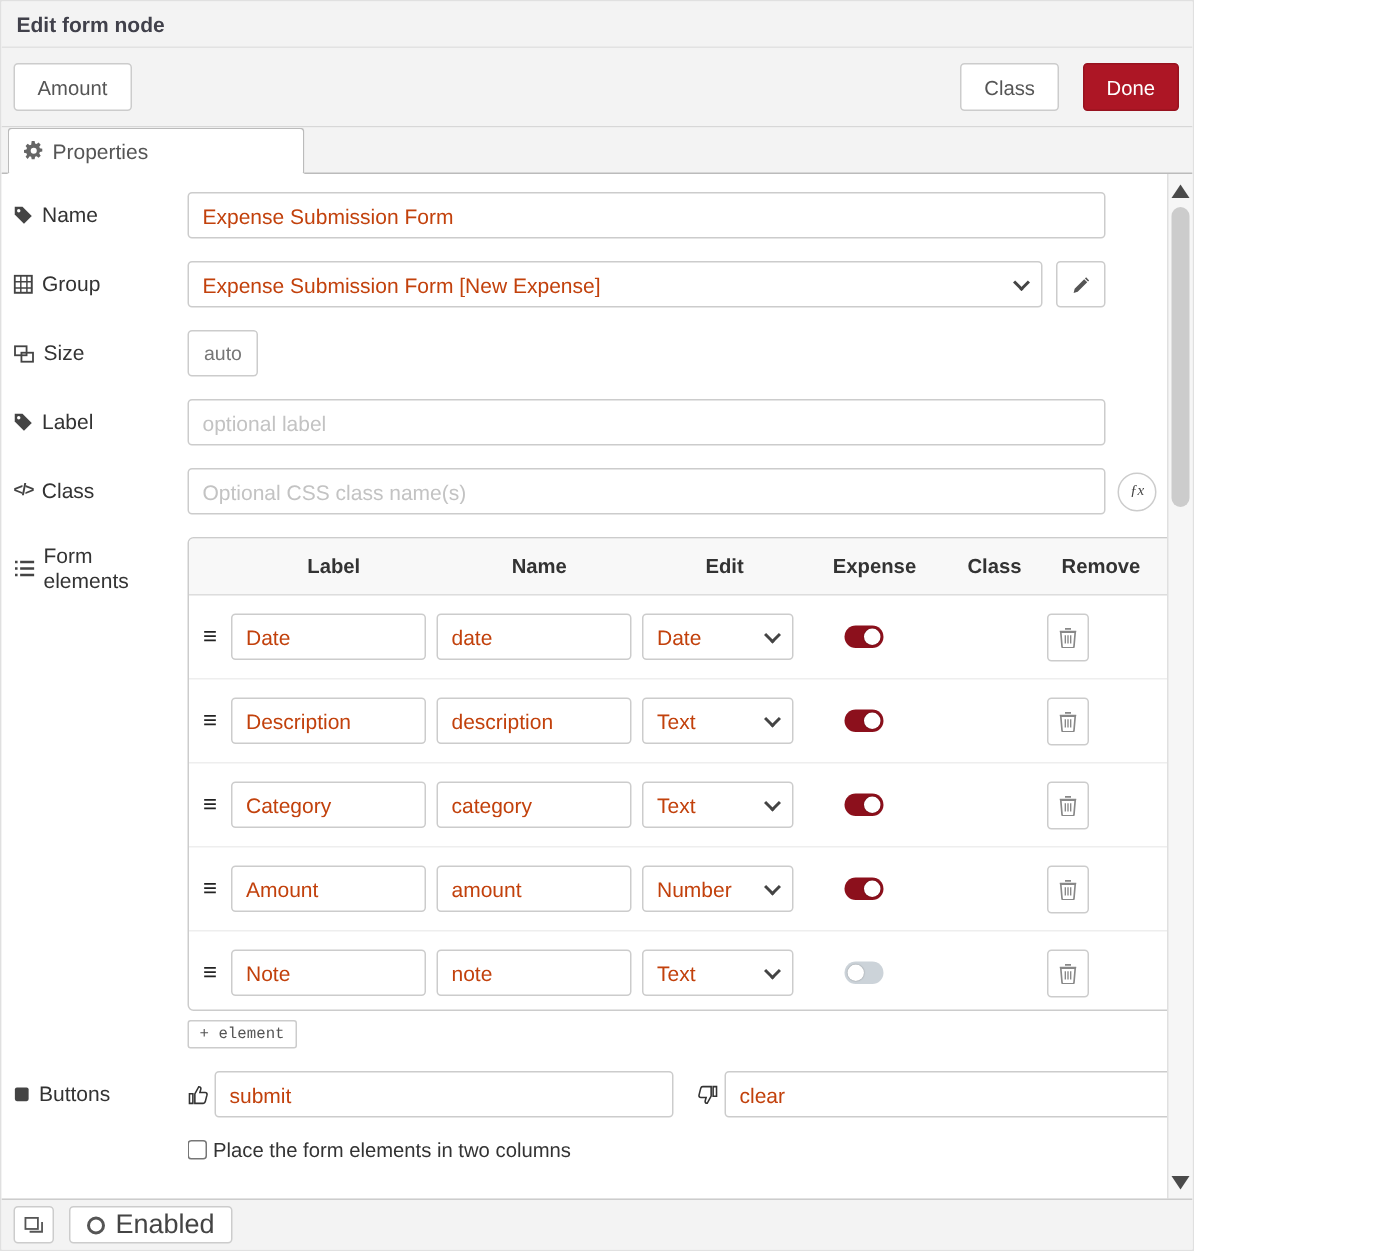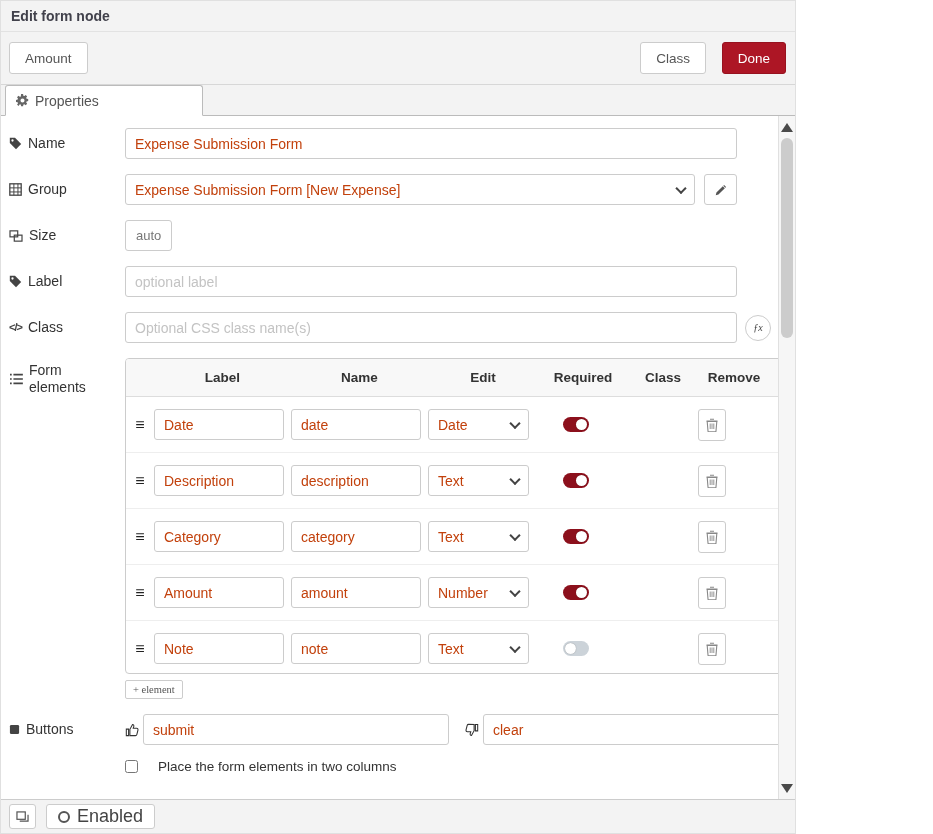--- a/index.html
+++ b/index.html
@@ -74,36 +74,36 @@
   .trash-btn { width:28px; height:32px; background:#fff; border:1px solid #ccc; border-radius:3px;
                display:inline-flex; align-items:center; justify-content:center; cursor:pointer; }
 
   .toggle { display:inline-block; position:relative; width:26px; height:15px; border-radius:8px; background:#ccd3d9; cursor:pointer; }
   .toggle .knob { position:absolute; top:2px; left:2px; width:11px; height:11px; border-radius:50%; background:#fff;
                   box-shadow:0 0 1px rgba(0,0,0,.4); }
   .toggle.on { background:#8C101C; }
   .toggle.on .knob { left:13px; }
 
   .add-el { margin-top:6px; align-self:flex-start; height:19px; padding:0 7px; font-size:10.5px; color:#555;
-            background:#fff; border:1px solid #ccc; border-radius:2px; font-family:Liberation Serif, serif; cursor:pointer; }
+            background:#fff; border:1px solid #ccc; border-radius:2px; font-family:Liberation Mono, monospace; cursor:pointer; }
 
   
   .inner-scroll { position:absolute; top:2px; right:2px; width:14px; height:270px; }
   .is-arrow { position:absolute; left:0; width:14px; height:14px; display:flex; align-items:center; justify-content:center; cursor:pointer; }
   .is-arrow.up { top:6px; } .is-arrow.down { bottom:6px; }
   .is-thumb { position:absolute; left:2px; top:26px; width:10px; height:212px; background:#8f8f8f; border-radius:5px; cursor:pointer; }
   .tri-up-s { width:0; height:0; border-left:5px solid transparent; border-right:5px solid transparent; border-bottom:7px solid #444; }
   .tri-down-s { width:0; height:0; border-left:5px solid transparent; border-right:5px solid transparent; border-top:7px solid #444; }
 
   
   .btns-inline { display:flex; align-items:center; }
   .btns-inline .ti { width:306px; margin-left:4px; }
   .btns-inline .gap { width:16px; }
 
-  .chk-row { margin-left:116px; margin-top:14px; display:flex; align-items:center; gap:20px; font-size:13.5px; color:#333; }
+  .chk-row { margin-left:116px; margin-top:14px; display:flex; align-items:center; gap:4px; font-size:13.5px; color:#333; }
   .chk-row input { width:13px; height:13px; cursor:pointer; }
 
   
   .outer-scroll { position:absolute; top:115px; right:0; width:17px; height:685px; background:#f6f6f6; border-left:1px solid #e0e0e0; }
   .os-arrow { position:absolute; left:0; width:16px; height:18px; display:flex; align-items:center; justify-content:center; cursor:pointer; }
   .os-arrow.up { top:2px; } .os-arrow.down { bottom:4px; }
   .tri-up { width:0; height:0; border-left:6px solid transparent; border-right:6px solid transparent; border-bottom:9px solid #4a4a4a; }
   .tri-down { width:0; height:0; border-left:6px solid transparent; border-right:6px solid transparent; border-top:9px solid #4a4a4a; }
   .os-thumb { position:absolute; left:2px; top:22px; width:12px; height:200px; background:#ccc; border-radius:6px; cursor:pointer; }
 
@@ -259,21 +259,21 @@
         <span class="txt">Form elements</span>
       </div>
 
       <div class="el-wrap">
         <div class="el-table">
           <div class="el-grid el-head">
             <span class="hc"></span>
             <span class="hc">Label</span>
             <span class="hc">Name</span>
             <span class="hc">Edit</span>
-            <span class="hc">Required</span>
+            <span class="hc">Expense</span>
             <span class="hc">Class</span>
             <span class="hc remove">Remove</span>
           </div>
 
           <div class="el-body">
 
             <div class="el-grid el-row">
               <span class="drag">≡</span>
               <input class="ti cell-input" value="Date" style="">
               <input class="ti cell-input" value="date" style="">

